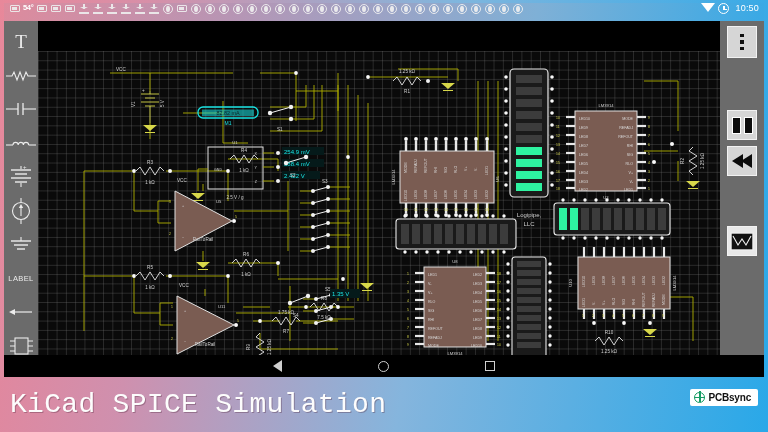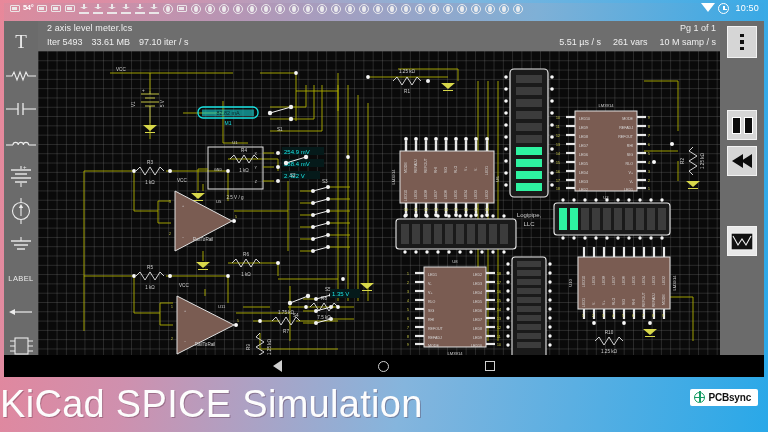--- a/index.html
+++ b/index.html
@@ -103,21 +103,21 @@
   .nav-home{width:11px;height:11px;border-radius:50%;border:1.5px solid #cfcfcf;}
   .nav-rec{width:10px;height:10px;border:1.5px solid #cfcfcf;}
 
   
   .banner{
     position:absolute; left:0; bottom:0; width:768px; height:55px;
     background:linear-gradient(100deg,#e0889f 0%, #cf90ae 16%, #85b5dd 52%, #29a8e8 100%);
     display:flex; align-items:center;
   }
   .banner-title{
-    font-family:Liberation Sans, sans-serif; font-size:38px; color:#fdfdfd;
+    margin-left:10px; font-family:Liberation Mono, monospace; font-size:28px; color:#fdfdfd;
     letter-spacing:.3px; text-shadow:1px 1px 0 rgba(80,40,60,.35);
   }
   .banner-logo{
     position:absolute; right:10px; top:12px; background:#fff; border-radius:2px;
     padding:3px 7px 3px 4px; display:flex; align-items:center; gap:3px;
   }
   .logo-mark{width:11px;height:11px;border-radius:50%;border:1.6px solid #179c64;position:relative;}
   .logo-mark:before{content:"";position:absolute;left:-1.6px;top:3.7px;width:11px;height:1.4px;background:#179c64;}
   .logo-mark:after{content:"";position:absolute;left:3.7px;top:-1.6px;width:1.4px;height:11px;background:#179c64;}
   .logo-text{font-size:10px;font-weight:bold;color:#111;letter-spacing:-.2px;}
@@ -258,35 +258,20 @@
           </div>
       <div class="sb-icon">
             <div class="sb-circ"></div>
           </div>
       <div class="sb-spacer"></div>
       <div class="sb-wifi"></div>
       <div class="sb-clockic"></div>
       <div class="sb-time">10:50</div>
     </div>
 
-    <div class="titlebar">
-      <div class="tb-T">T</div>
-      <div class="tb-file">2 axis level meter.lcs</div>
-      <div class="tb-stats">
-        <span>Iter 5493</span>
-        <span>33.61 MB</span>
-        <span>97.10 iter / s</span>
-      </div>
-      <div class="tb-pg">Pg 1 of 1</div>
-      <div class="tb-right">
-        <span>5.51 µs / s</span>
-        <span>261 vars</span>
-        <span>10 M samp / s</span>
-      </div>
-    </div>
 
     <div class="lefttool">
       <div class="lt-item">
         <span style="font-family:'Liberation Serif',serif;font-size:19px;">T</span>
       </div>
       <div class="lt-item">
         <svg width="30" height="14" viewBox="0 0 30 14">
               <polyline points="0,7 6,7 8,3 11,11 14,3 17,11 20,3 22,7 30,7" fill="none" stroke="#ececec" stroke-width="1.1"></polyline>
             </svg>
       </div>

